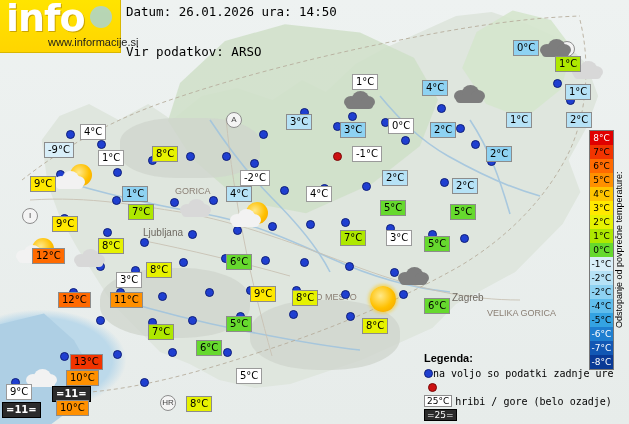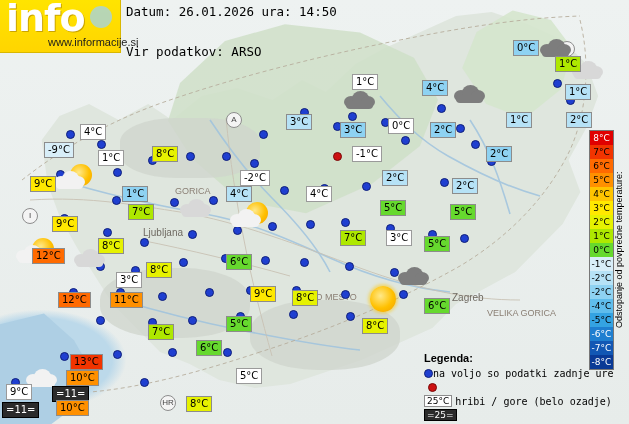--- a/index.html
+++ b/index.html
@@ -147,20 +147,21 @@
     line-height: 12px;
     padding: 1px 3px;
     color: #000;
     border: 1px solid #8c8c8c;
     white-space: nowrap;
   }
   .tl.sea-t {
     background: #2b2b2b;
     color: #ffffff;
     border-color: #000;
+    font-weight: bold;
   }
   .tl.hills {
     background: #ffffff;
     border-color: #9a9a9a;
   }
   
   .ico {
     position: absolute;
     width: 34px; height: 22px;
   }

